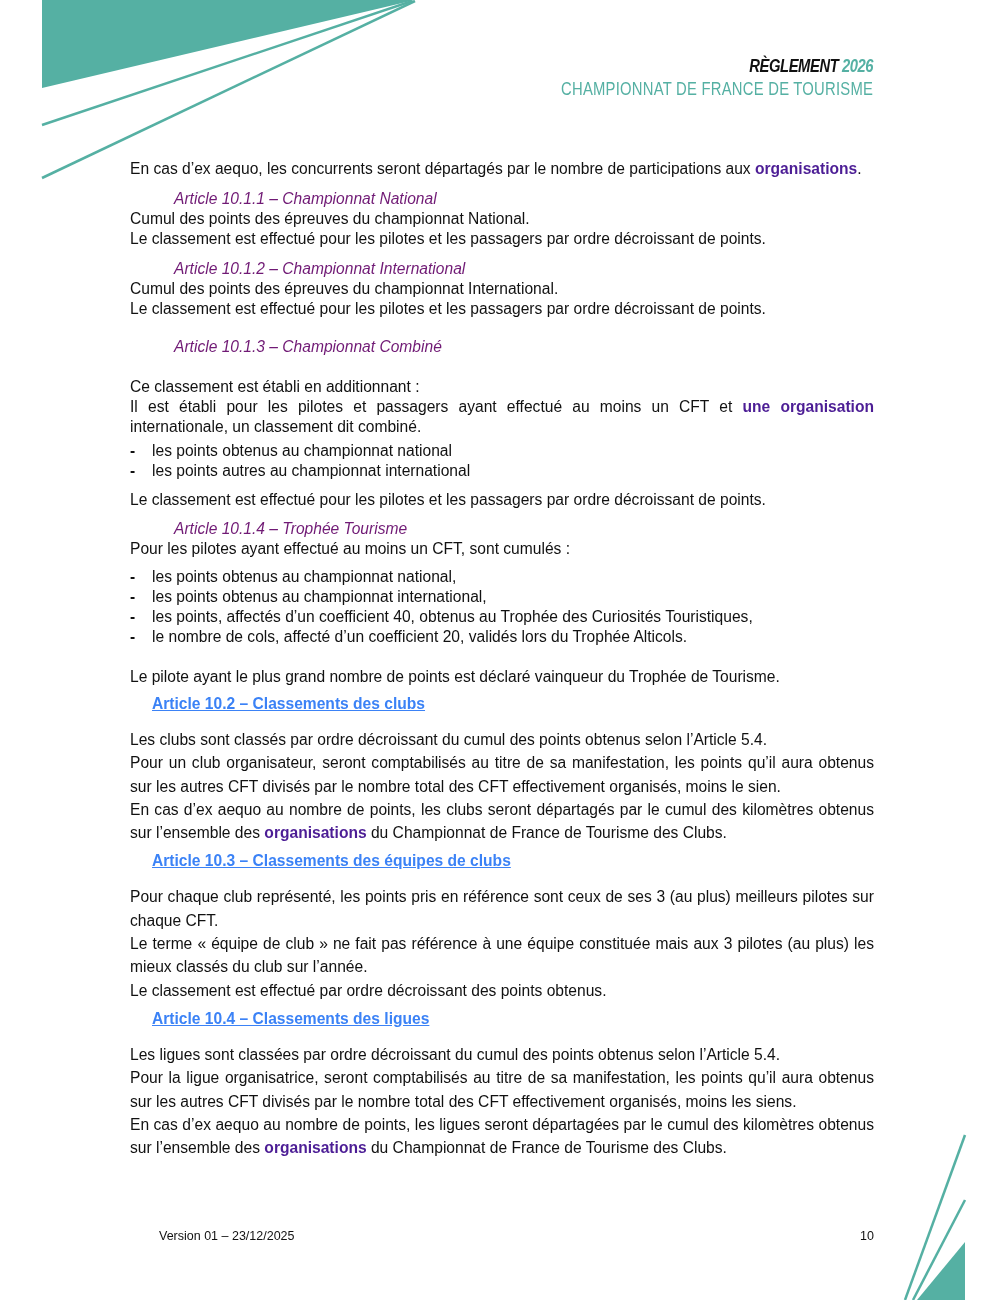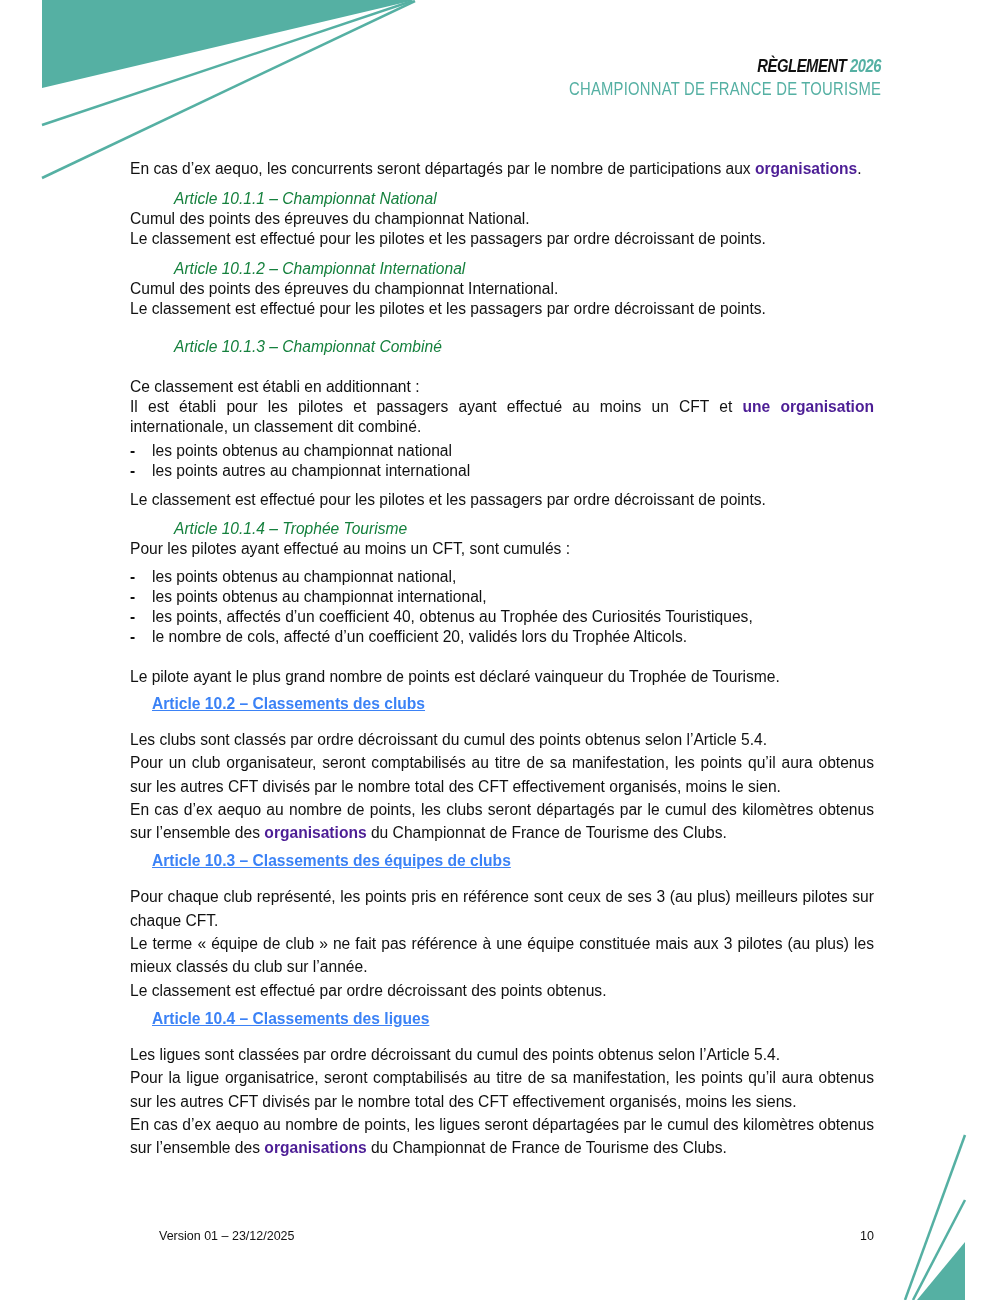--- a/index.html
+++ b/index.html
@@ -1,29 +1,29 @@
 <!DOCTYPE html>
 <html><head>
 <meta charset="utf-8">
 <style>
   html, body { margin: 0; padding: 0; background: #ffffff; }
   body { width: 1005px; height: 1300px; position: relative; overflow: hidden;
          font-family: "Liberation Sans", sans-serif; color: #111; }
   .deco { position: absolute; left: 0; top: 0; }
-  .header { position: absolute; right: 124px; top: 55px; text-align: right; }
+  .header { position: absolute; right: 132px; top: 55px; text-align: right; }
   .header .r1 { font-family: "Liberation Sans", sans-serif; font-weight: bold; font-style: italic;
                 font-size: 18px; letter-spacing: -0.5px; transform: scaleX(0.82); transform-origin: right; line-height: 22px; }
   .header .r1 .yr { color: #55b0a3; }
   .header .r2 { color: #55b0a3; font-size: 19px; transform: scaleX(0.78); transform-origin: right;
                 line-height: 24px; letter-spacing: 0.3px; }
   .content { position: absolute; left: 130px; top: 159px; width: 744px; font-size: 15.6px; line-height: 20px; }
   .p { margin: 0; }
   .just { text-align: justify; }
   .red { color: #4c1d95; font-weight: bold; }
-  .sub { color: #15803d; font-style: italic; margin: 0 0 0 44px; }
+  .sub { color: #701a75; font-style: italic; margin: 0 0 0 44px; }
   .sec { color: #3b82f6; font-weight: bold; text-decoration: underline; margin: 0 0 0 22px; }
   .lh23 { line-height: 23.3px; margin-top: 14px; }
   ul.dash { list-style: none; margin: 0; padding: 0; }
   ul.dash li { position: relative; padding-left: 22px; }
   ul.dash li .b { position: absolute; left: 0; top: 0; font-weight: bold; }
   .footer-left { position: absolute; left: 159px; top: 1229px; font-size: 12.5px; }
   .footer-right { position: absolute; left: 860px; top: 1229px; font-size: 12.5px; }
 </style>
 </head>
 <body>

